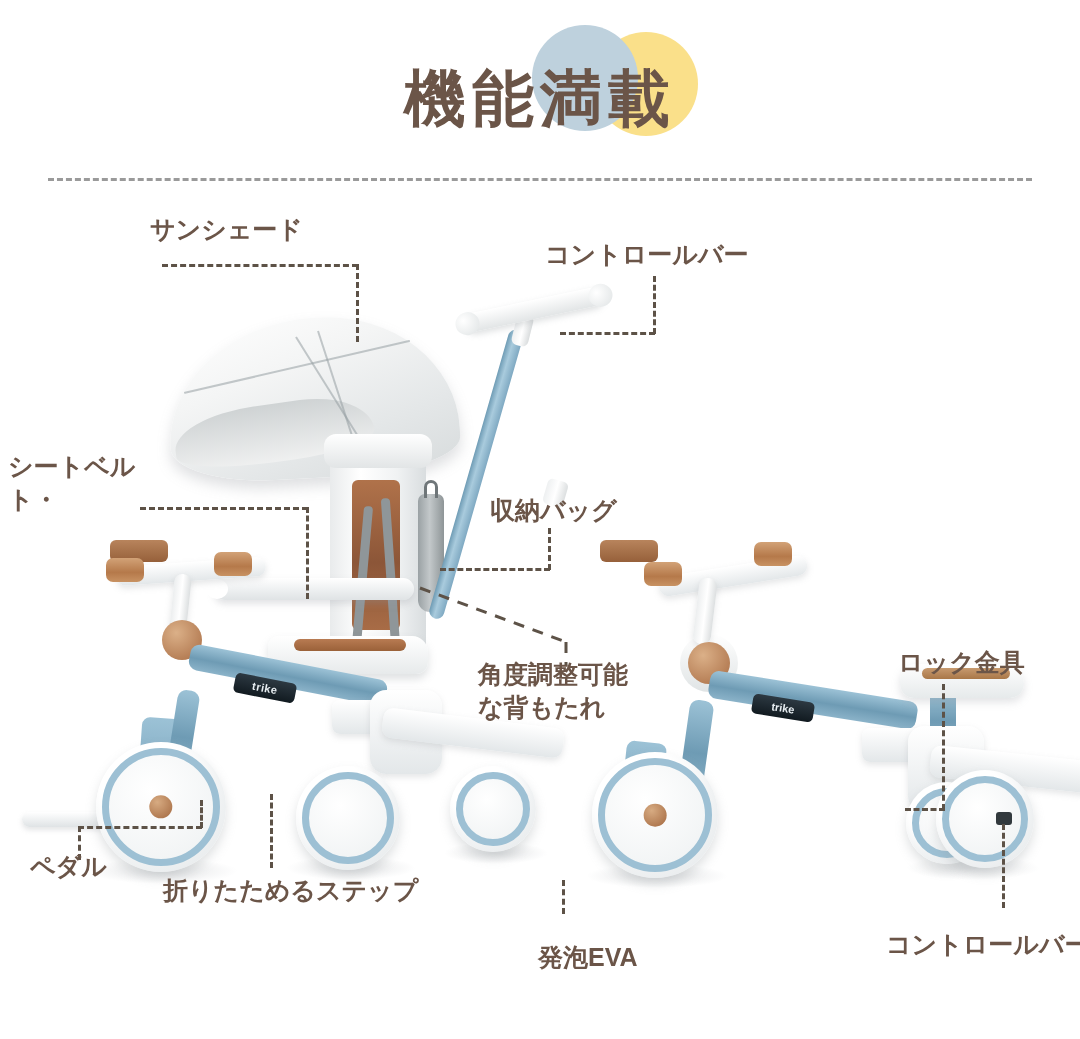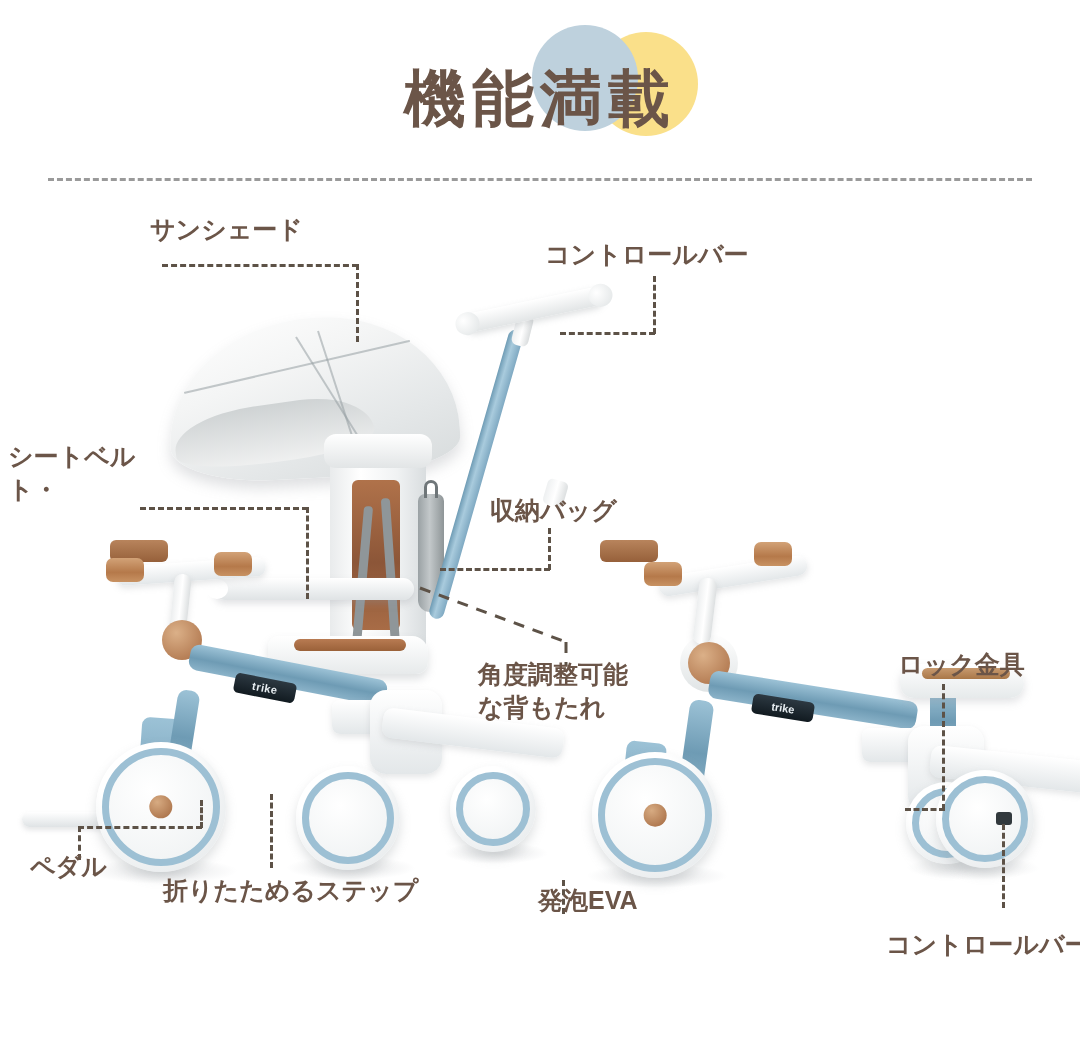--- a/index.html
+++ b/index.html
@@ -473,35 +473,35 @@
     <div class="lead-h" style="left:905px; top:808px; width:40px;"></div>
 
     <div class="lead-v" style="left:1002px; top:824px; height:84px;"></div>
   </div>
 
   <div>
     <div class="label" style="left:150px; top:213px;">サンシェード</div>
 
     <div class="label" style="left:545px; top:238px;">コントロールバー</div>
 
-    <div class="label two-line" style="left:8px; top:440px; width:175px; text-align:left;">
+    <div class="label two-line" style="left:8px; top:450px; width:175px; text-align:left;">
       <div>シートベルト・</div>
     </div>
 
     <div class="label" style="left:490px; top:494px;">収納バッグ</div>
 
     <div class="label two-line" style="left:478px; top:658px; width:180px; text-align:left;">
       <div>角度調整可能</div>
       <div>な背もたれ</div>
     </div>
 
     <div class="label" style="left:30px; top:850px;">ペダル</div>
 
     <div class="label" style="left:163px; top:874px;">折りたためるステップ</div>
 
-    <div class="label" style="left:538px; top:884px;">発泡EVA</div>
-
-    <div class="label" style="left:898px; top:648px;">ロック金具</div>
+    <div class="label" style="left:538px; top:941px;">発泡EVA</div>
+
+    <div class="label" style="left:898px; top:648px;font-family:Liberation Mono, monospace;">ロック金具</div>
 
     <div class="label" style="left:886px; top:928px;">コントロールバー</div>
   </div>
 
 </div>
 
 </body></html>

